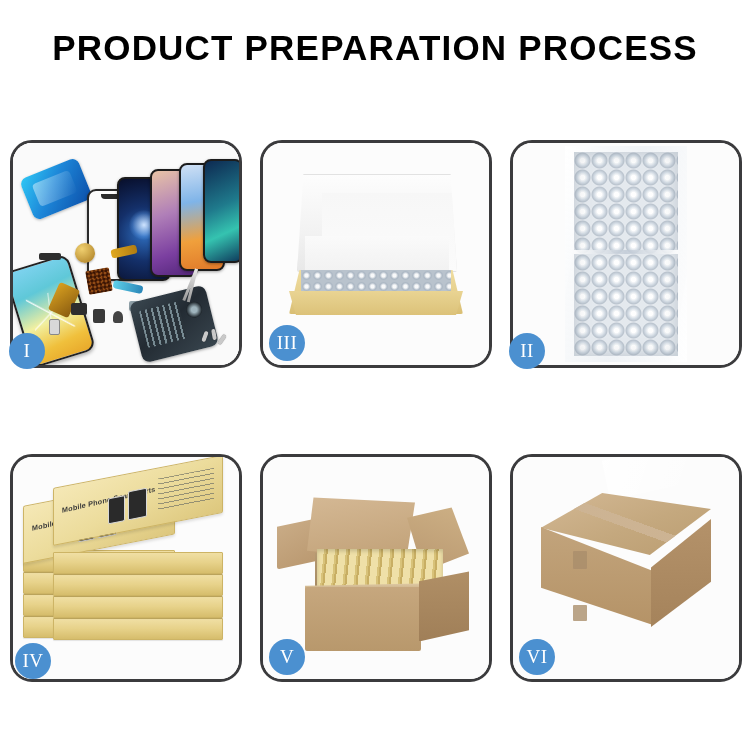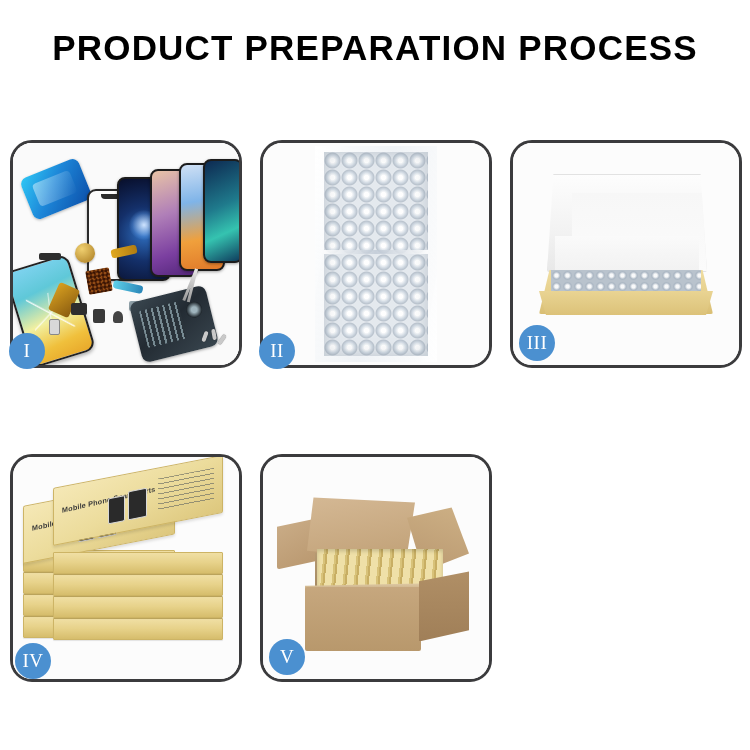--- a/index.html
+++ b/index.html
@@ -273,42 +273,42 @@
             <i></i>
             <i></i>
             <i></i>
           </div>
       </div>
       <div class="badge">I</div>
     </div>
 
     <div class="panel">
       <div class="clip">
-        <div class="bw-wrap">
-          <div class="bw-film"></div>
-          <div class="bw-sheet"></div>
-          <div class="bw-seam"></div>
-        </div>
-      </div>
-      <div class="badge">II</div>
-    </div>
-
-    <div class="panel">
-      <div class="clip">
         <div class="b3">
           <div class="b3-lid">
             <div class="b3-lid-in"></div>
           </div>
           <div class="b3-foam"></div>
           <div class="b3-tray"></div>
           <div class="b3-inner"></div>
           <div class="b3-front"></div>
         </div>
       </div>
       <div class="badge inset">III</div>
+    </div>
+
+    <div class="panel">
+      <div class="clip">
+        <div class="bw-wrap">
+          <div class="bw-film"></div>
+          <div class="bw-sheet"></div>
+          <div class="bw-seam"></div>
+        </div>
+      </div>
+      <div class="badge">II</div>
     </div>
 
     <div class="panel">
       <div class="clip">
         <div class="b4">
           <div class="stackA">
             <div class="slab" style="top:110px"></div>
             <div class="slab" style="top:88px"></div>
             <div class="slab" style="top:66px"></div>
             <div class="slab" style="top:44px"></div>
@@ -345,15 +345,29 @@
           <div class="c5-inner"></div>
           <div class="c5-items"></div>
           <div class="c5-rim"></div>
           <div class="c5-front"></div>
           <div class="c5-side"></div>
         </div>
       </div>
       <div class="badge inset">V</div>
     </div>
 
+    <div class="panel">
+      <div class="clip">
+        <div class="c6-glow"></div>
+        <div class="b6">
+          <div class="c6-top"></div>
+          <div class="c6-tape"></div>
+          <div class="c6-left"></div>
+          <div class="c6-right"></div>
+          <div class="c6-seamL"></div>
+          <div class="c6-seamL2"></div>
+        </div>
+      </div>
+      <div class="badge inset">VI</div>
+    </div>
 
   </div>
 </div>
 
 </body></html>

